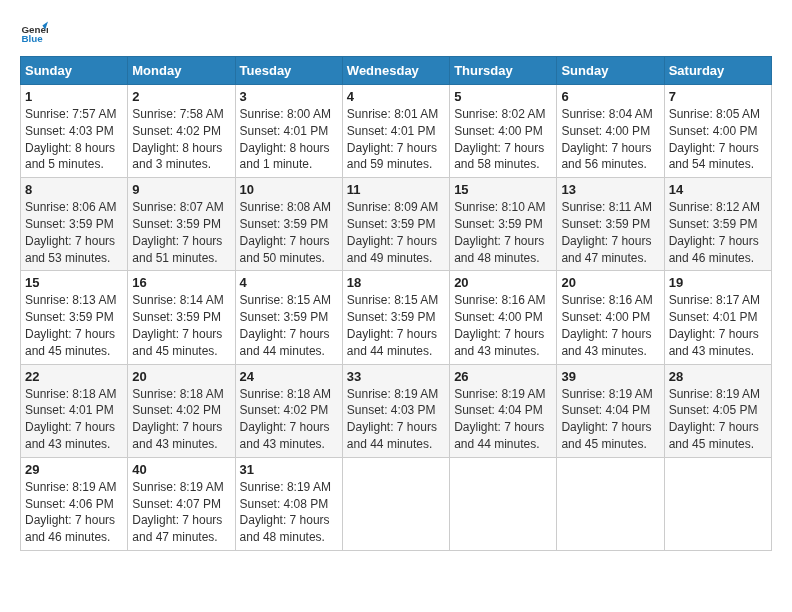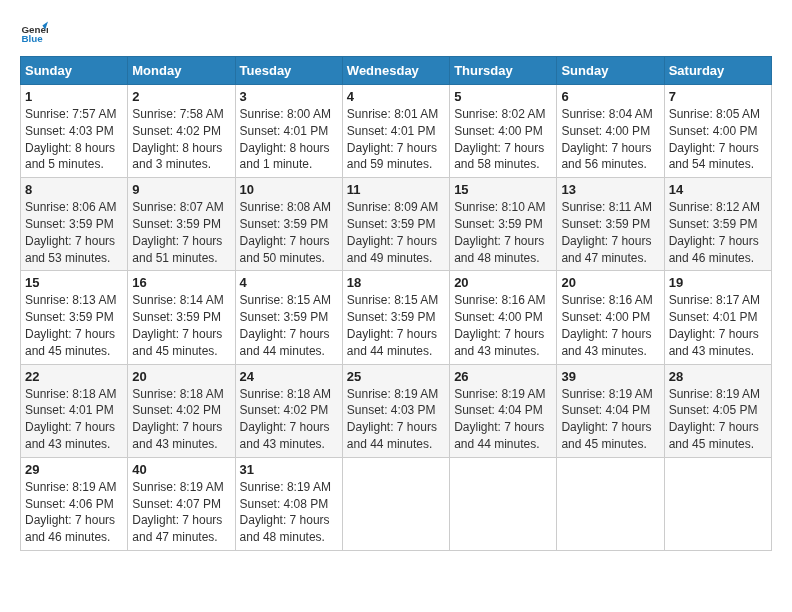--- a/index.html
+++ b/index.html
@@ -208,21 +208,21 @@
         </td>
         <td>
           <div class="day-num">20</div>
           <div class="day-info">Sunrise: 8:18 AM<br>Sunset: 4:02 PM<br>Daylight: 7 hours and 43 minutes.</div>
         </td>
         <td>
           <div class="day-num">24</div>
           <div class="day-info">Sunrise: 8:18 AM<br>Sunset: 4:02 PM<br>Daylight: 7 hours and 43 minutes.</div>
         </td>
         <td>
-          <div class="day-num">25</div>
+          <div class="day-num">33</div>
           <div class="day-info">Sunrise: 8:19 AM<br>Sunset: 4:03 PM<br>Daylight: 7 hours and 44 minutes.</div>
         </td>
         <td>
           <div class="day-num">26</div>
           <div class="day-info">Sunrise: 8:19 AM<br>Sunset: 4:04 PM<br>Daylight: 7 hours and 44 minutes.</div>
         </td>
         <td>
           <div class="day-num">39</div>
           <div class="day-info">Sunrise: 8:19 AM<br>Sunset: 4:04 PM<br>Daylight: 7 hours and 45 minutes.</div>
         </td>

